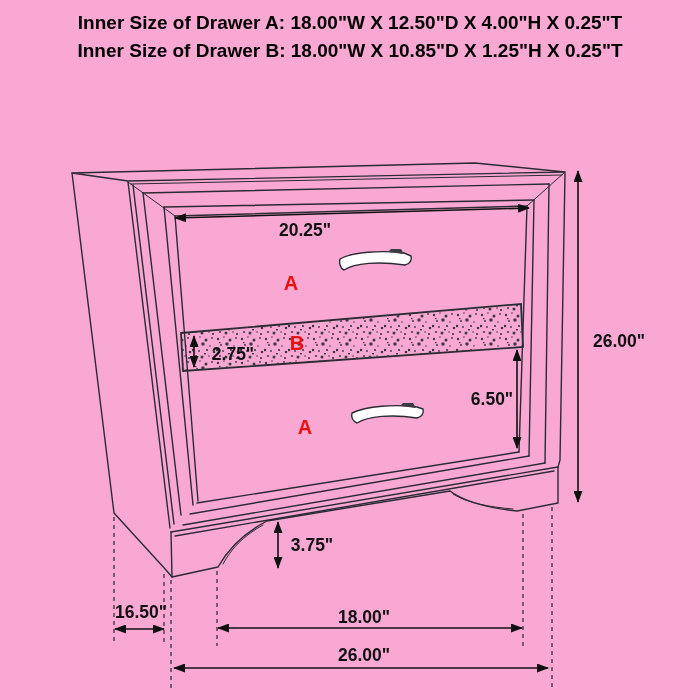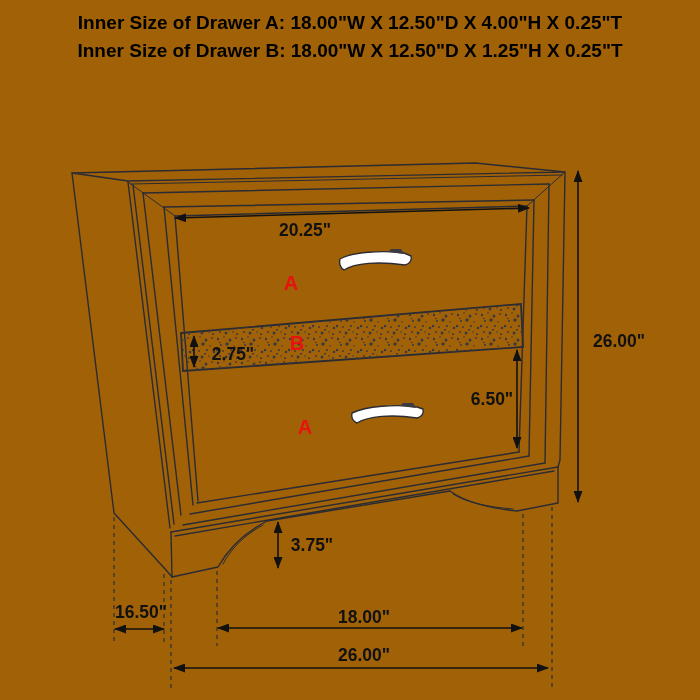--- a/index.html
+++ b/index.html
@@ -1,16 +1,16 @@
 <!DOCTYPE html>
 <html><head>
 <meta charset="utf-8">
 <style>
   html,body{margin:0;padding:0;background:#ffffff;}
-  .page{position:relative;width:700px;height:700px;background:#a16207;overflow:hidden;
+  .page{position:relative;width:700px;height:700px;background:#f9a8d4;overflow:hidden;
         font-family:"Liberation Sans",sans-serif;}
   .header{position:absolute;top:9px;left:0;width:700px;text-align:center;
           font-weight:bold;font-size:19px;line-height:28px;color:#000;}
   svg{position:absolute;left:0;top:0;}
   .cab{stroke:#2b2b33;stroke-width:1.4;fill:none;stroke-linecap:round;stroke-linejoin:round;}
   .cab2{stroke:#2b2b33;stroke-width:1;fill:none;stroke-linecap:round;}
   .bandline{stroke:#2b2b33;stroke-width:1.8;fill:none;}
   .dash{stroke:#333;stroke-width:1.3;fill:none;stroke-dasharray:4 4;}
   .dim{stroke:#111;stroke-width:1.6;fill:none;}
   .dimtxt{font-family:"Liberation Sans",sans-serif;font-weight:bold;font-size:17.5px;
@@ -20,21 +20,21 @@
   .handle{stroke:#2b2b33;stroke-width:1.4;fill:#ffffff;stroke-linejoin:round;}
   .handletab{fill:#3a3a40;stroke:none;}
 </style>
 </head>
 <body>
 
 <div class="page">
 
   <div class="header">
     <div>Inner Size of Drawer A: 18.00"W X 12.50"D X 4.00"H X 0.25"T</div>
-    <div>Inner Size of Drawer B: 18.00"W X 12.50"D X 1.25"H X 0.25"T</div>
+    <div>Inner Size of Drawer B: 18.00"W X 10.85"D X 1.25"H X 0.25"T</div>
   </div>
 
   <svg width="700" height="700" viewBox="0 0 700 700">
     <defs>
       <marker id="ah" viewBox="0 0 12 9" refX="11" refY="4.5" markerWidth="12" markerHeight="9" markerUnits="userSpaceOnUse" orient="auto-start-reverse">
         <path d="M0,0 L12,4.5 L0,9 Z" fill="#111"></path>
       </marker>
       <pattern id="speckle" width="24" height="24" patternUnits="userSpaceOnUse">
         <circle cx="2" cy="3" r="1.2" fill="#3a3a40"></circle>
         <circle cx="8" cy="1" r="0.8" fill="#3a3a40"></circle>

